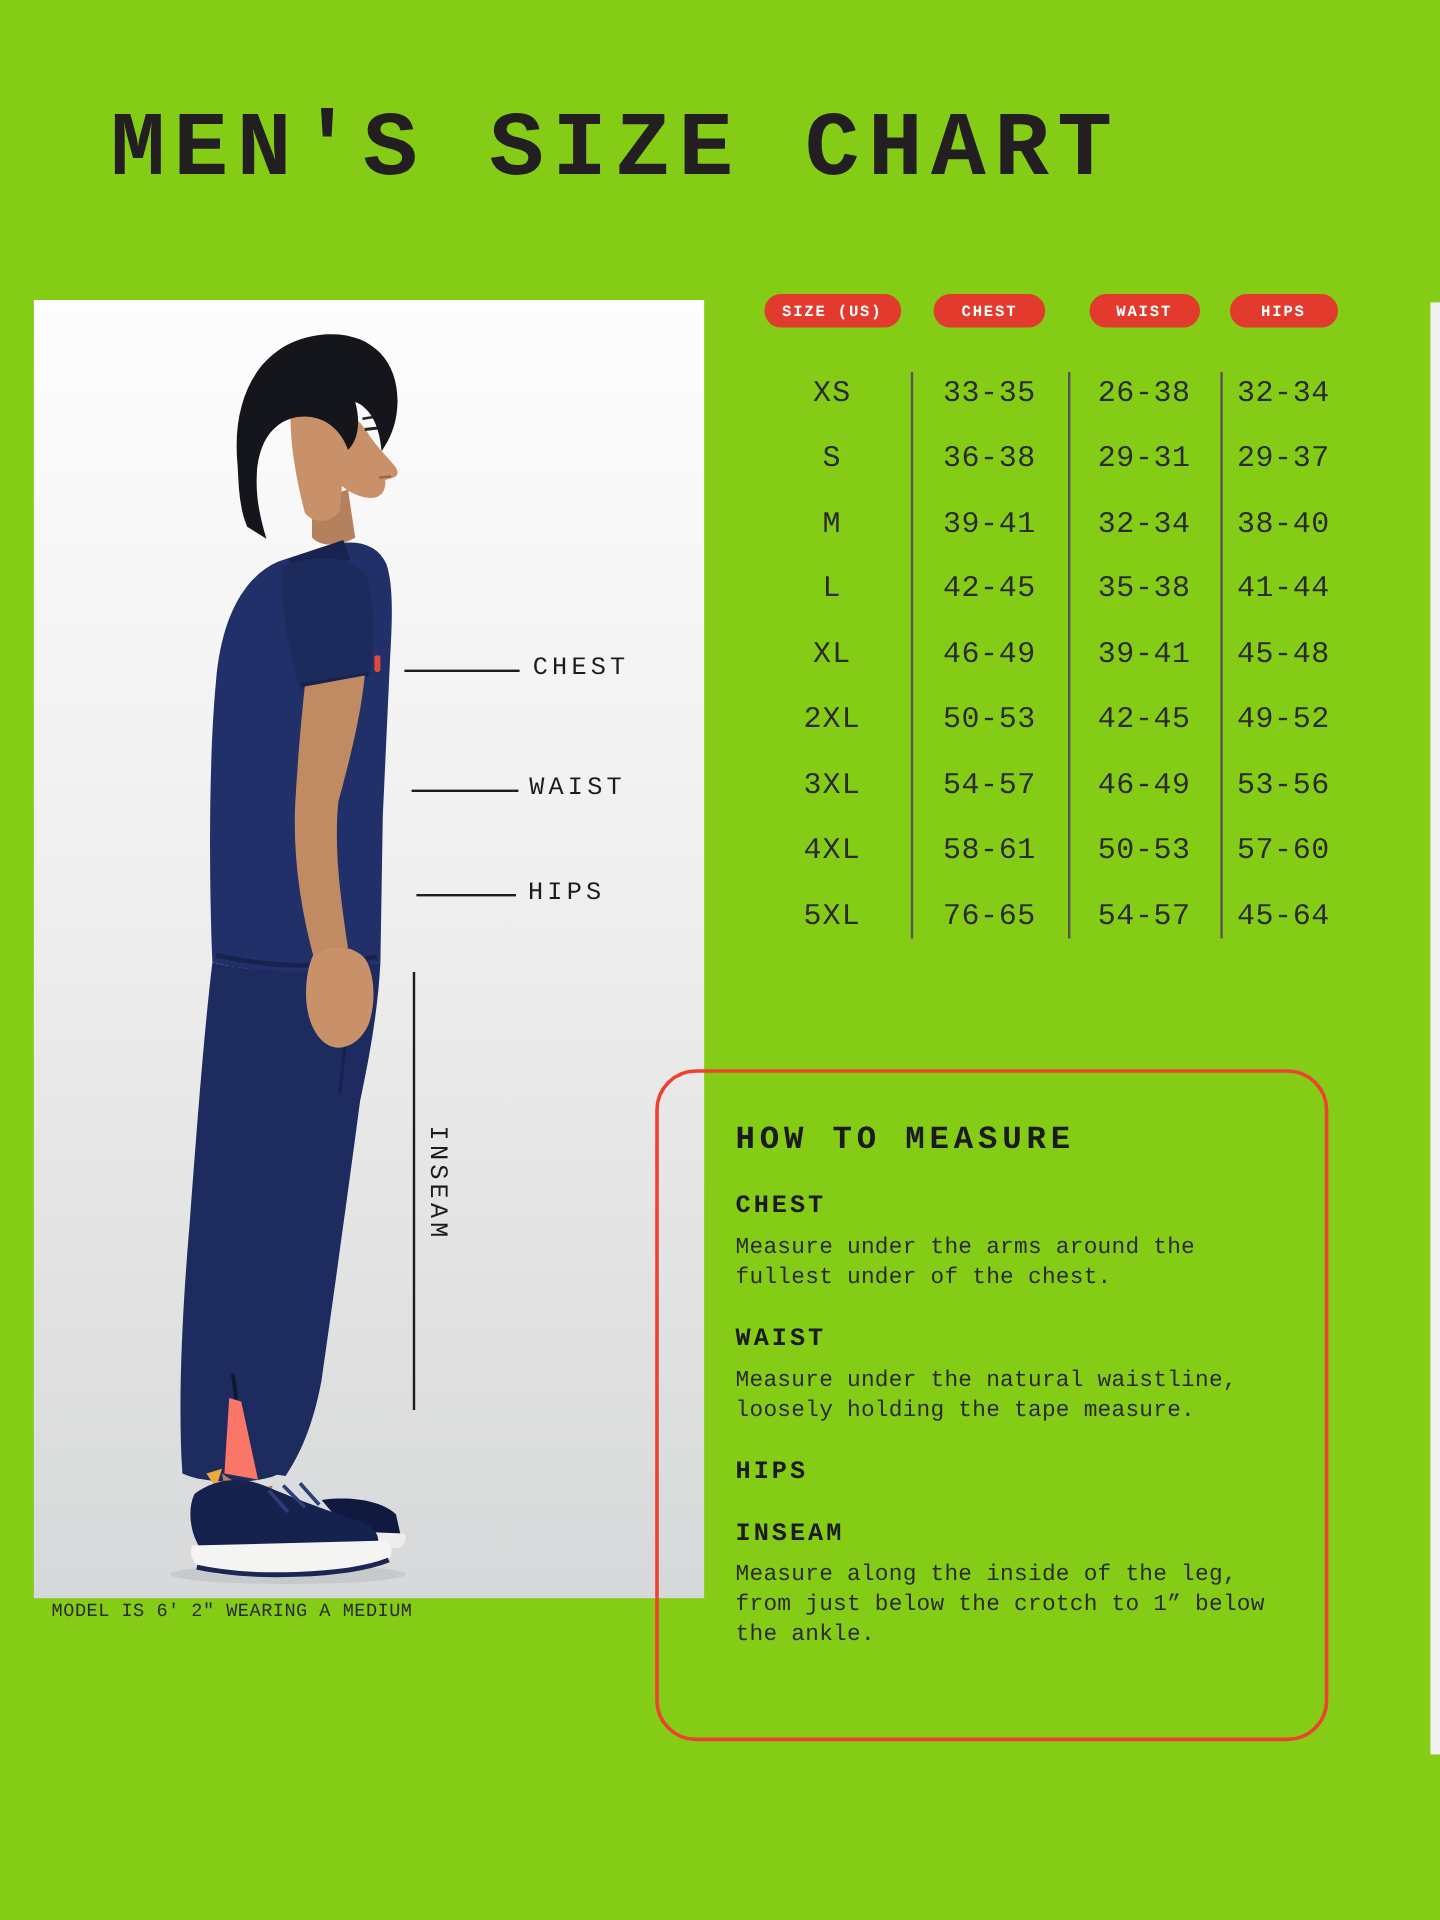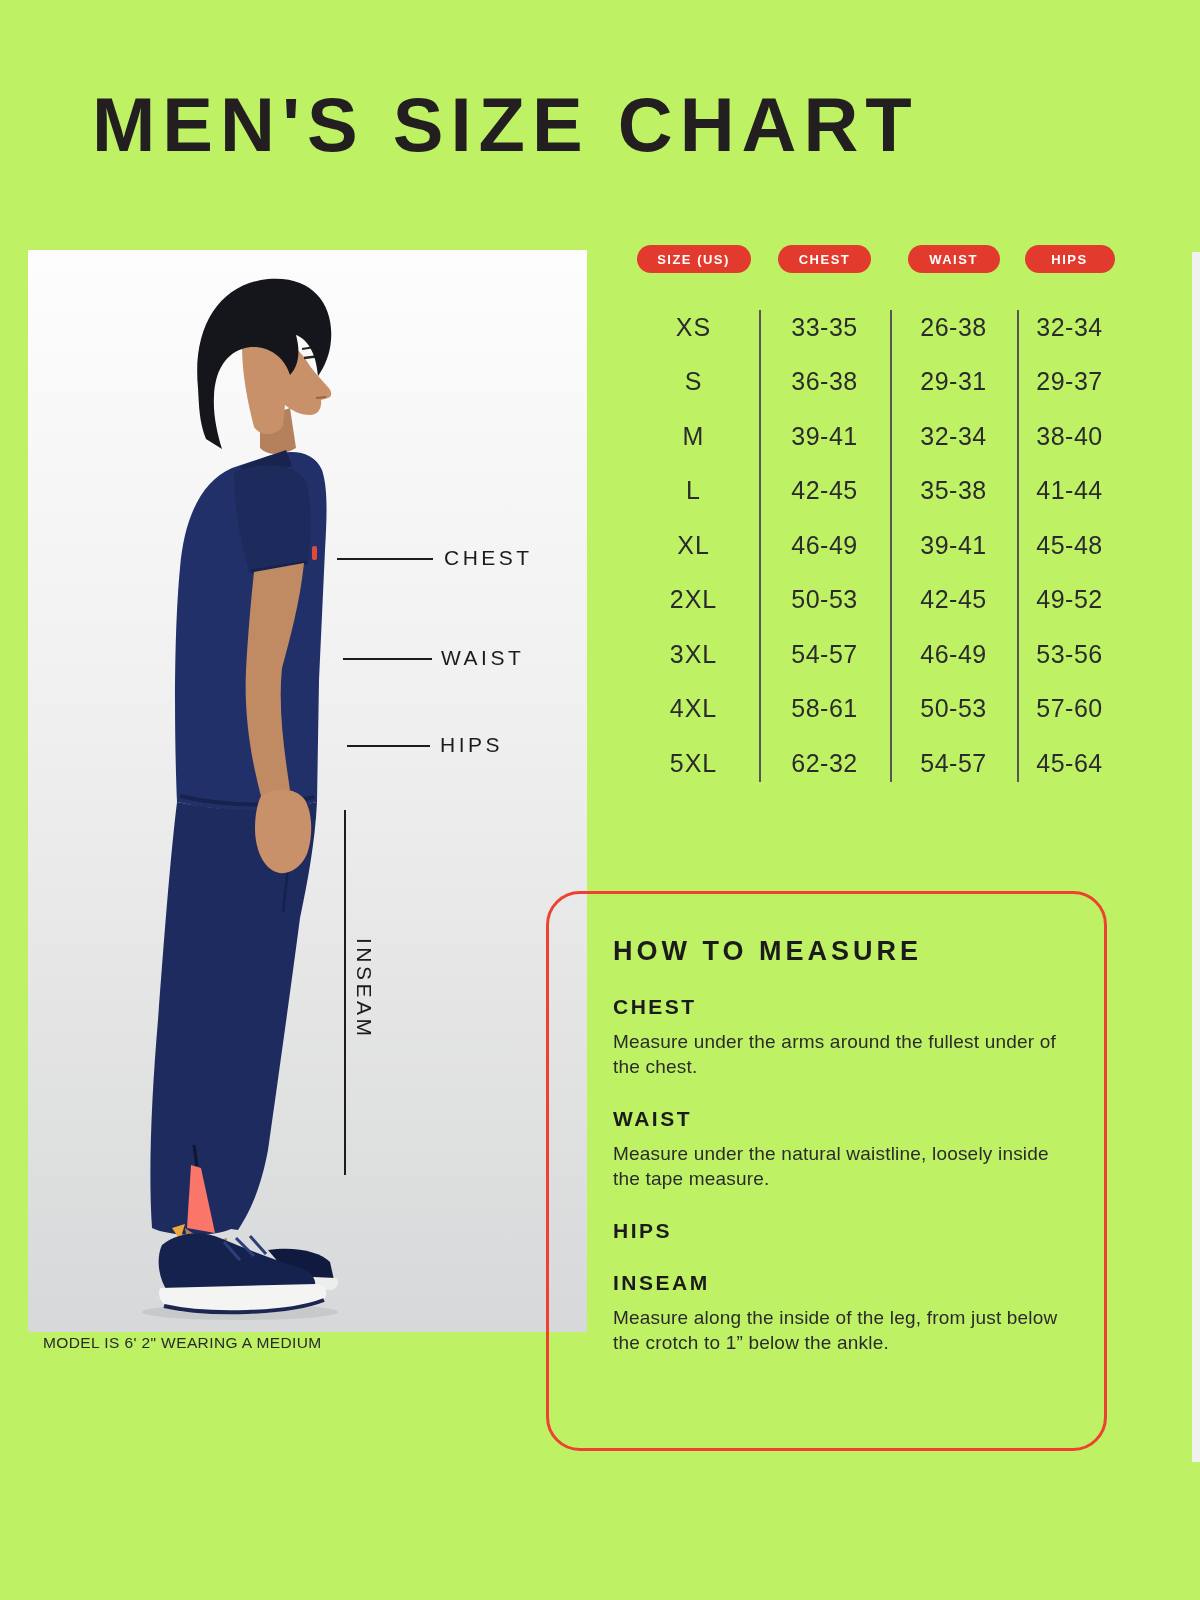--- a/index.html
+++ b/index.html
@@ -1,20 +1,20 @@
 <!DOCTYPE html>
 <html style="--accent: #e23b2d; --box-red: #ee4130; --ink: #231f20;"><head>
 <meta charset="utf-8">
 <title>Size Chart</title>
 <style>
   html,body{margin:0;padding:0;background:#fff;}
   *{box-sizing:border-box;}
   .page{
-    position:relative;width:1200px;height:1600px;background:#bef264;overflow:hidden;
-    font-family:Liberation Sans, sans-serif;color:var(--ink,#231f20);
+    position:relative;width:1200px;height:1600px;background:#84cc16;overflow:hidden;
+    font-family:Liberation Mono, monospace;color:var(--ink,#231f20);
   }
   .title{
     position:absolute;left:92px;top:87px;margin:0;
     font-size:76px;font-weight:700;letter-spacing:7px;line-height:1;
     color:var(--ink,#231f20);white-space:nowrap;
   }
   
   .photo{position:absolute;left:28px;top:250px;width:559px;height:1082px;}
   .photo svg{display:block;width:100%;height:100%;}
   .caption{
@@ -194,33 +194,33 @@
         <div class="cell col3">49-52</div>
         <div class="cell col0">3XL</div>
         <div class="cell col1">54-57</div>
         <div class="cell col2">46-49</div>
         <div class="cell col3">53-56</div>
         <div class="cell col0">4XL</div>
         <div class="cell col1">58-61</div>
         <div class="cell col2">50-53</div>
         <div class="cell col3">57-60</div>
         <div class="cell col0">5XL</div>
-        <div class="cell col1">62-32</div>
+        <div class="cell col1">76-65</div>
         <div class="cell col2">54-57</div>
         <div class="cell col3">45-64</div>
       </div>
   </div>
 
   <div class="how-box">
     <div class="how-title">HOW TO MEASURE</div>
     <div>
         <div class="how-heading">CHEST</div>
         <div class="how-body">Measure under the arms around the fullest under of the chest.</div>
         <div class="how-heading">WAIST</div>
-        <div class="how-body">Measure under the natural waistline, loosely inside the tape measure.</div>
+        <div class="how-body">Measure under the natural waistline, loosely holding the tape measure.</div>
         <div class="how-heading">HIPS</div>
         <div class="how-heading">INSEAM</div>
         <div class="how-body">Measure along the inside of the leg, from just below the crotch to 1” below the ankle.</div>
       </div>
   </div>
 
   <div class="edge-strip"></div>
 </div>
 
 </body></html>

